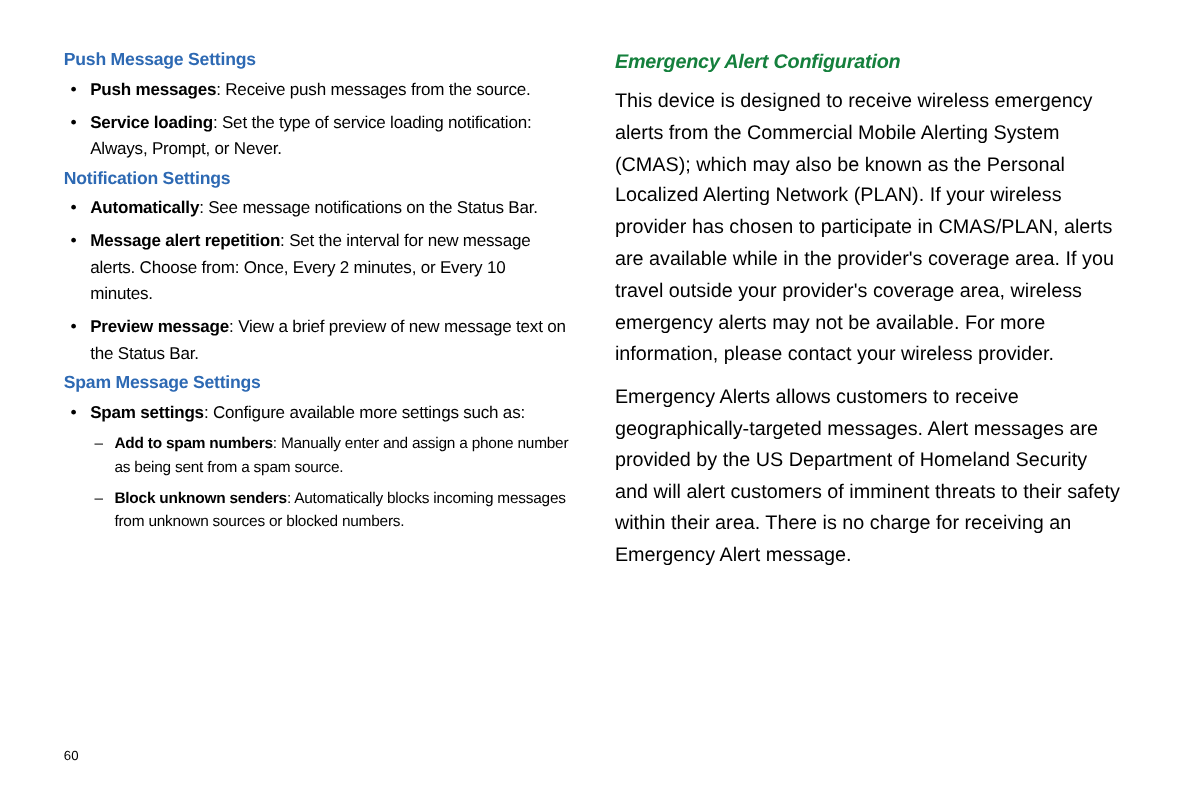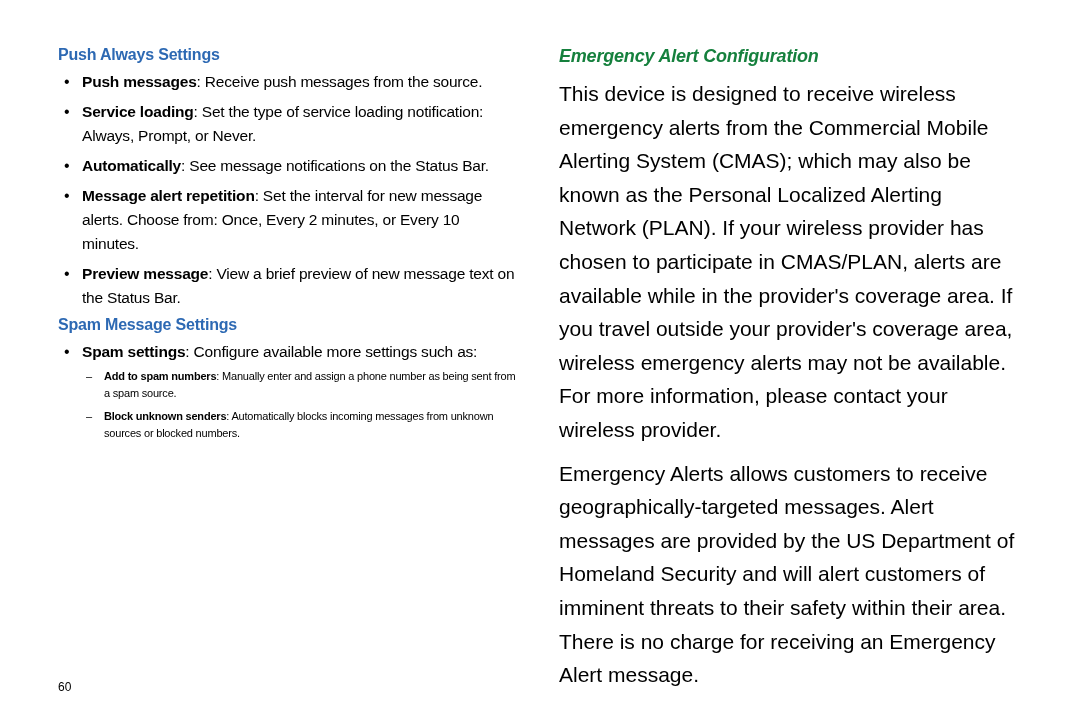--- a/index.html
+++ b/index.html
@@ -63,61 +63,62 @@
     top: 0;
     font-size: 16px;
   }
   ul.dashes {
     list-style: none;
     margin: 4px 0 0 0;
     padding: 0 0 0 22px;
   }
   ul.dashes > li {
     position: relative;
-    font-size: 11px;
+    font-size: 14px;
     line-height: 1.55;
     margin-bottom: 6px;
   }
   ul.dashes > li::before {
     content: "–";
     position: absolute;
     left: -18px;
     top: 0;
   }
   .b { font-weight: bold; }
   .para {
-    font-size: 21px;
+    font-size: 18px;
     line-height: 1.6;
     margin: 0 0 10px 0;
   }
   .pagenum {
     position: absolute;
     left: 58px;
     bottom: 26px;
     font-size: 12px;
   }
   .cond { font-stretch: condensed; letter-spacing: -0.2px; }
 </style>
 </head>
 <body>
 
 <div class="page">
 
   <div class="col">
 
-    <div class="h-blue">Push Always Settings</div>
+    <div class="h-blue">Push Message Settings</div>
     <ul class="bullets cond">
       <li>
         <span class="b">Push messages</span><span>: Receive push messages from the source.</span>
       </li>
       <li>
         <span class="b">Service loading</span><span>: Set the type of service loading notification: Always, Prompt, or Never.</span>
       </li>
     </ul>
 
+    <div class="h-blue">Notification Settings</div>
     <ul class="bullets cond">
       <li>
         <span class="b">Automatically</span><span>: See message notifications on the Status Bar.</span>
       </li>
       <li>
         <span class="b">Message alert repetition</span><span>: Set the interval for new message alerts. Choose from: Once, Every 2 minutes, or Every 10 minutes.</span>
       </li>
       <li>
         <span class="b">Preview message</span><span>: View a brief preview of new message text on the Status Bar.</span>
       </li>

